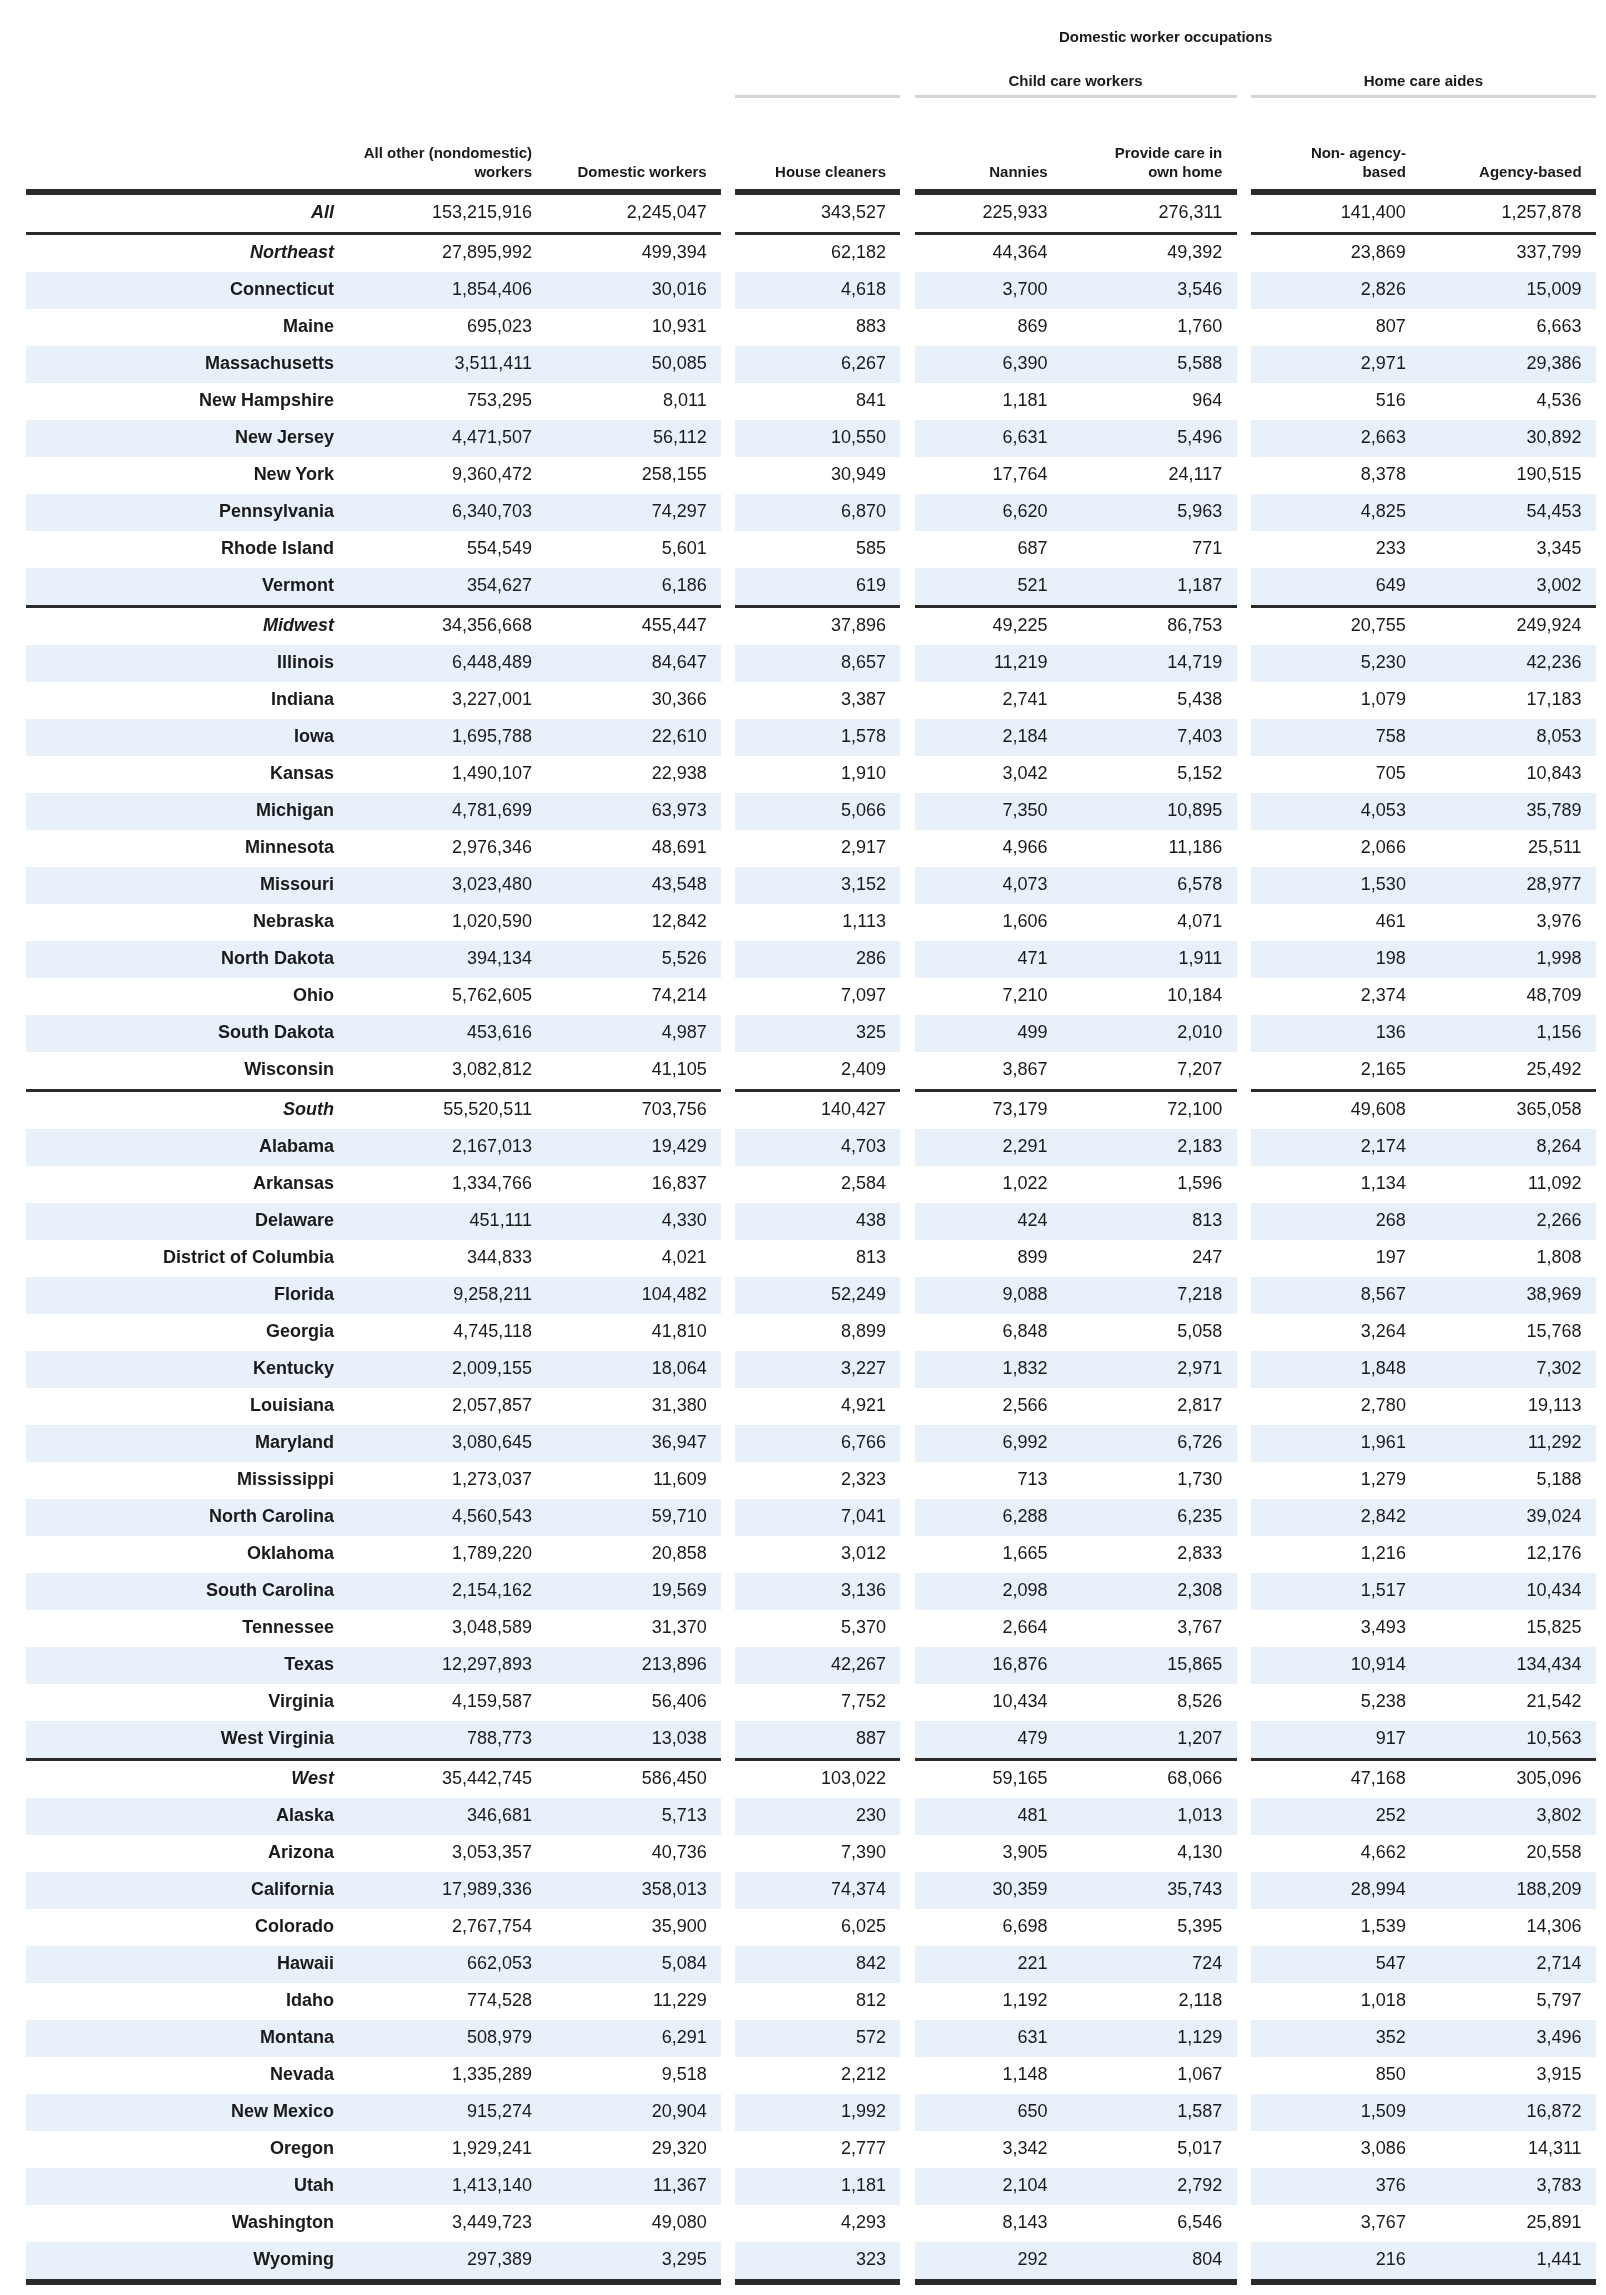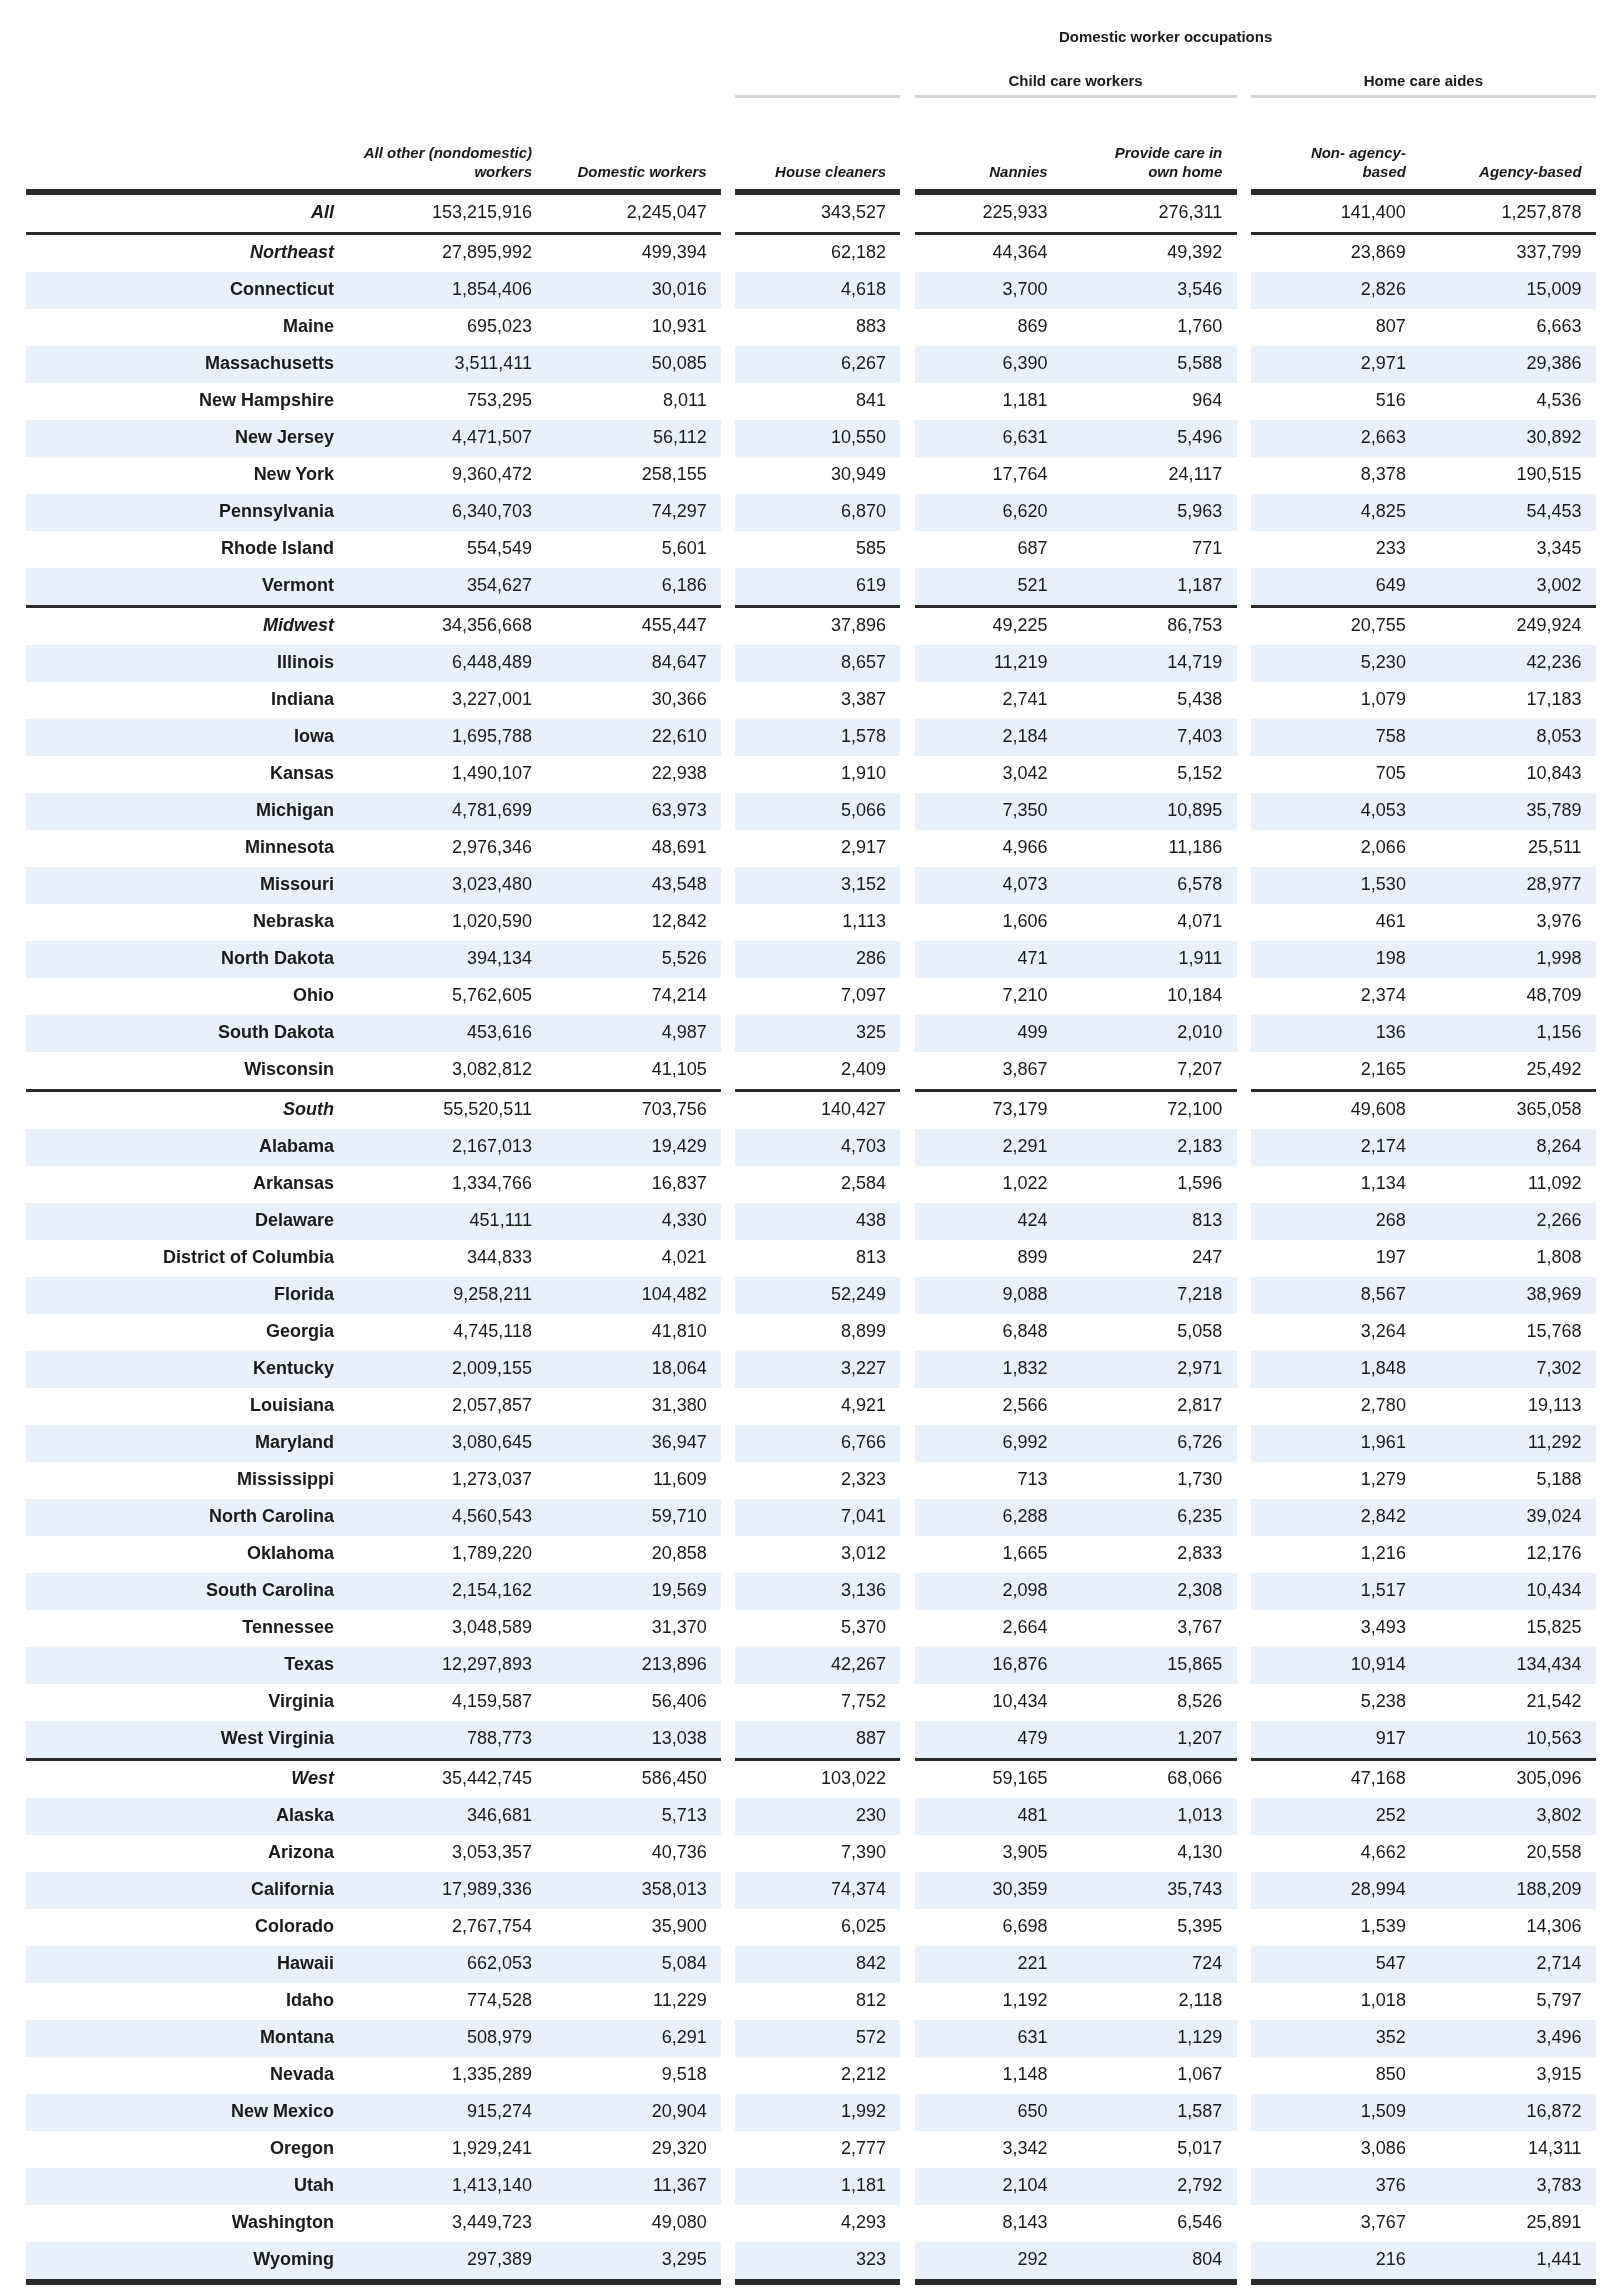--- a/index.html
+++ b/index.html
@@ -101,21 +101,20 @@
   }
   tr.staterow td.rowlabel { padding-left: 41px; }
 
   
   tr.shaded td:not(.gapcell) { background: #e8f0f9; }
 
   
   
   tr.headrow-lbl th.ruled {
     border-bottom: 6.4px solid #2b2b2b;
-    font-style: italic;
   }
   
   tr.rule-below td.ruled {
     border-bottom: 3.6px solid #2b2b2b;
   }
   tr.rule-bottom td.ruled {
     border-bottom: 6.4px solid #2b2b2b;
   }
 </style>
 </head>

